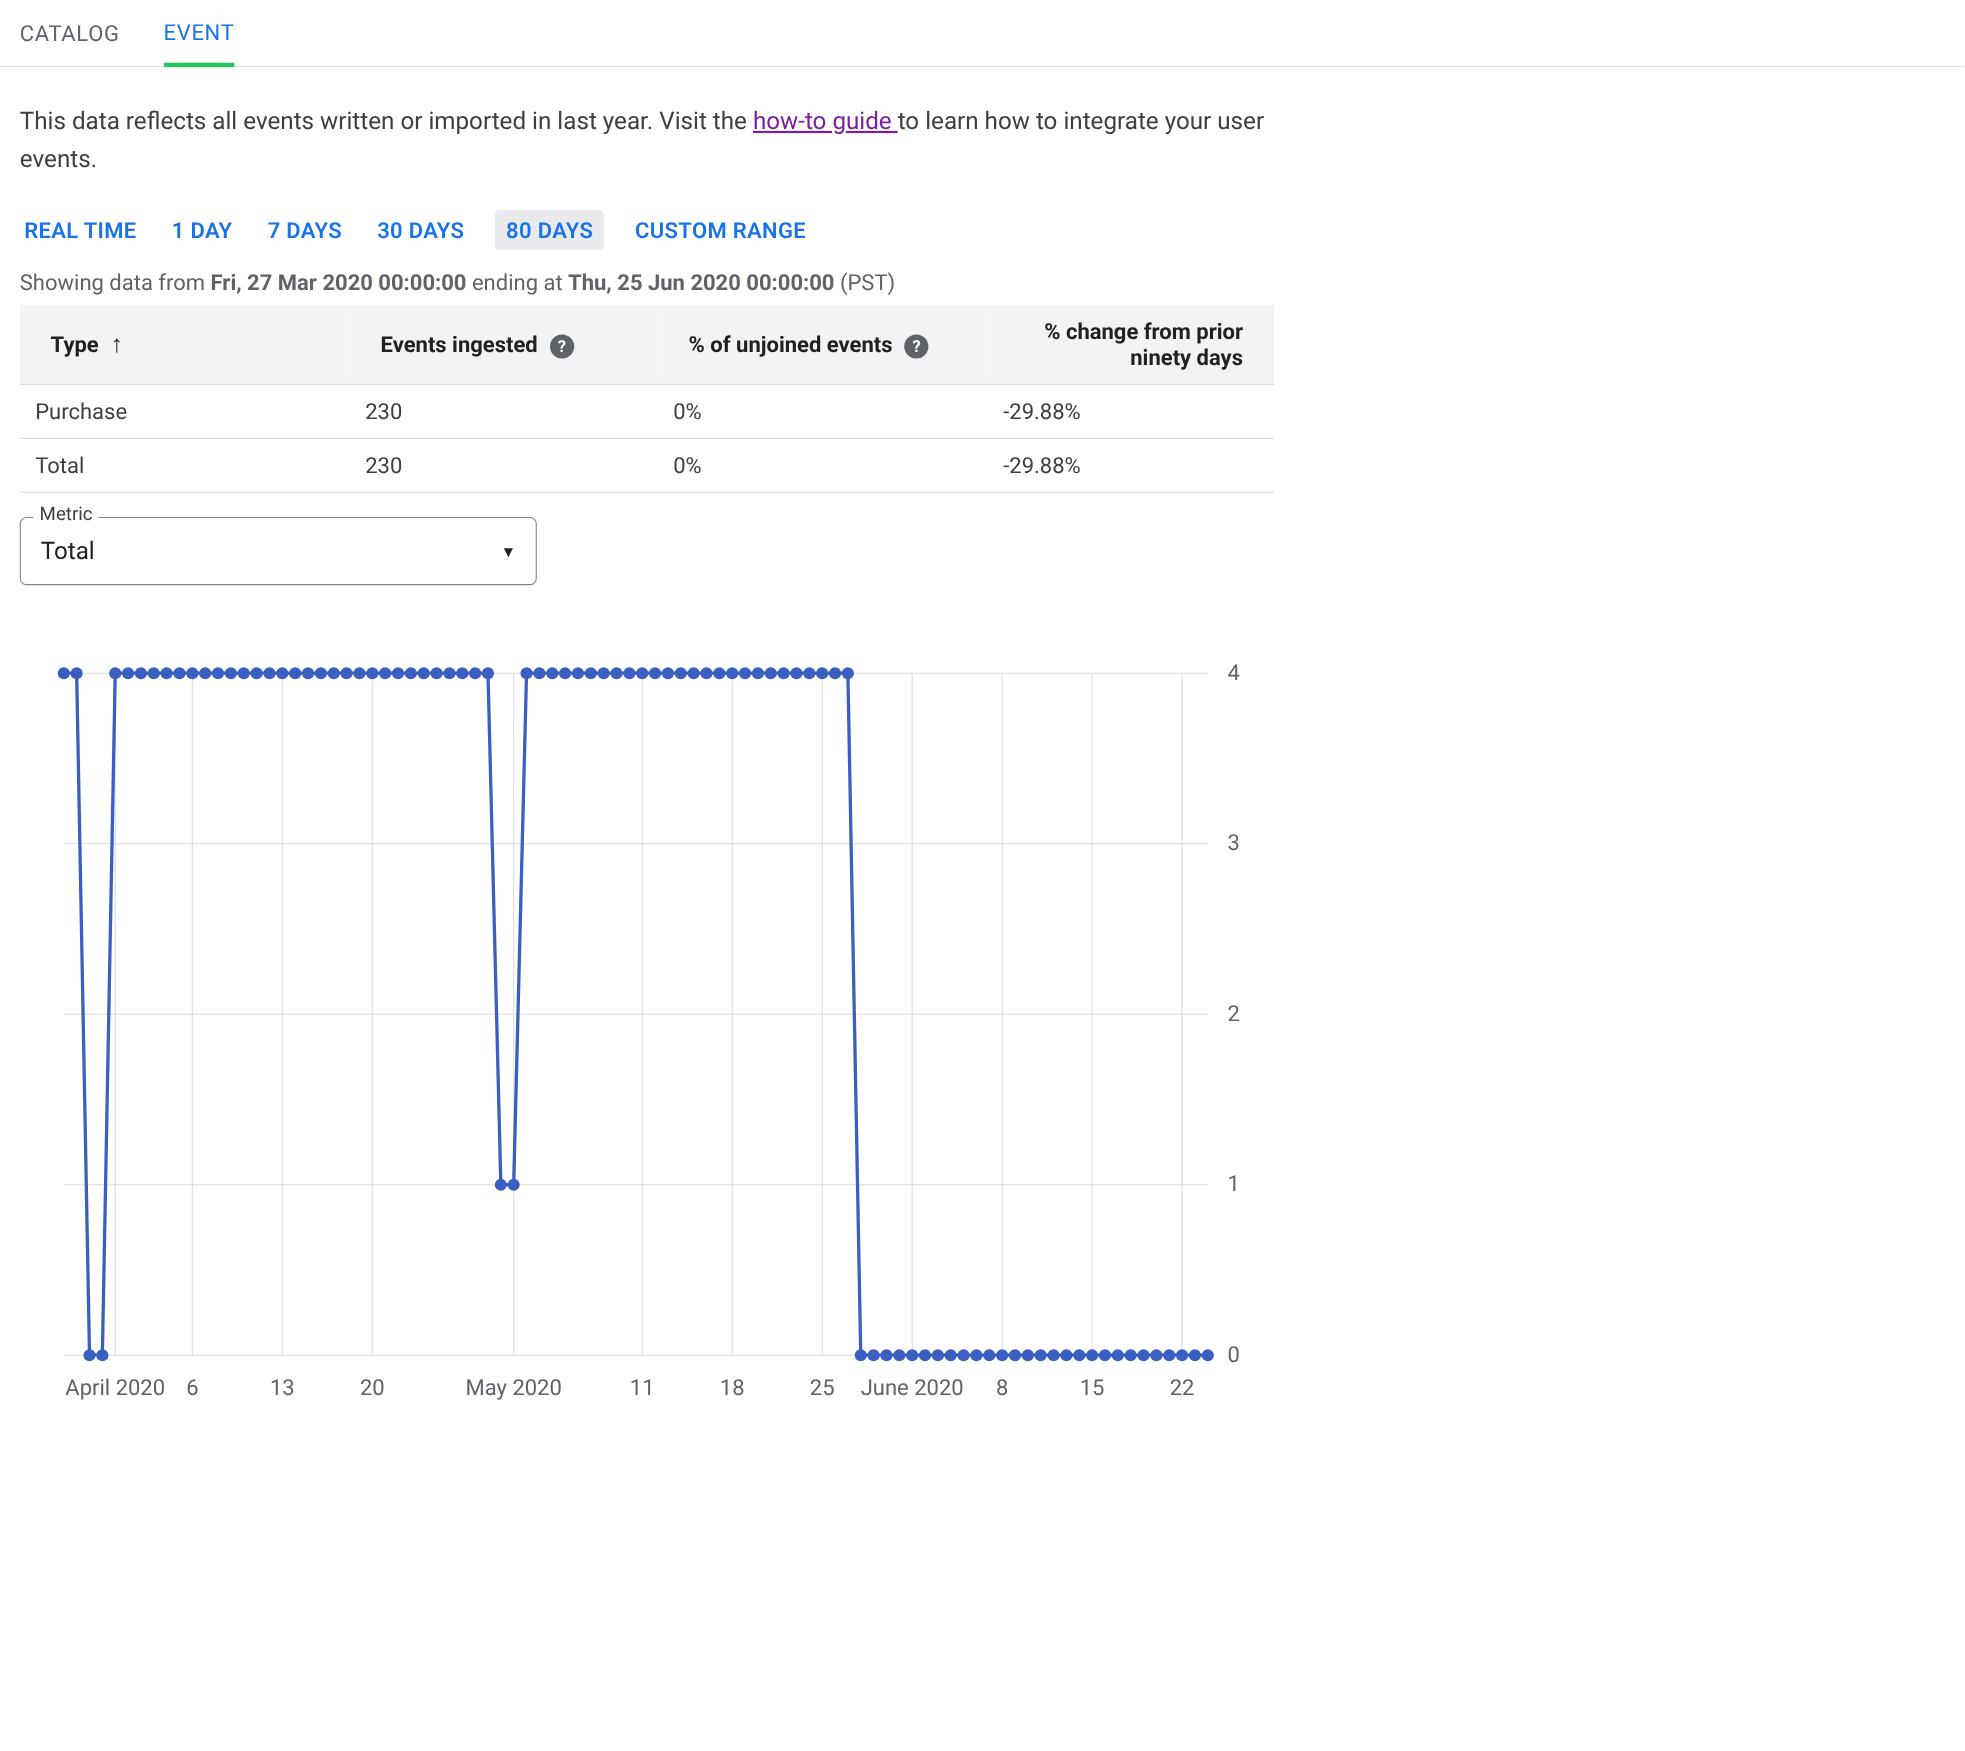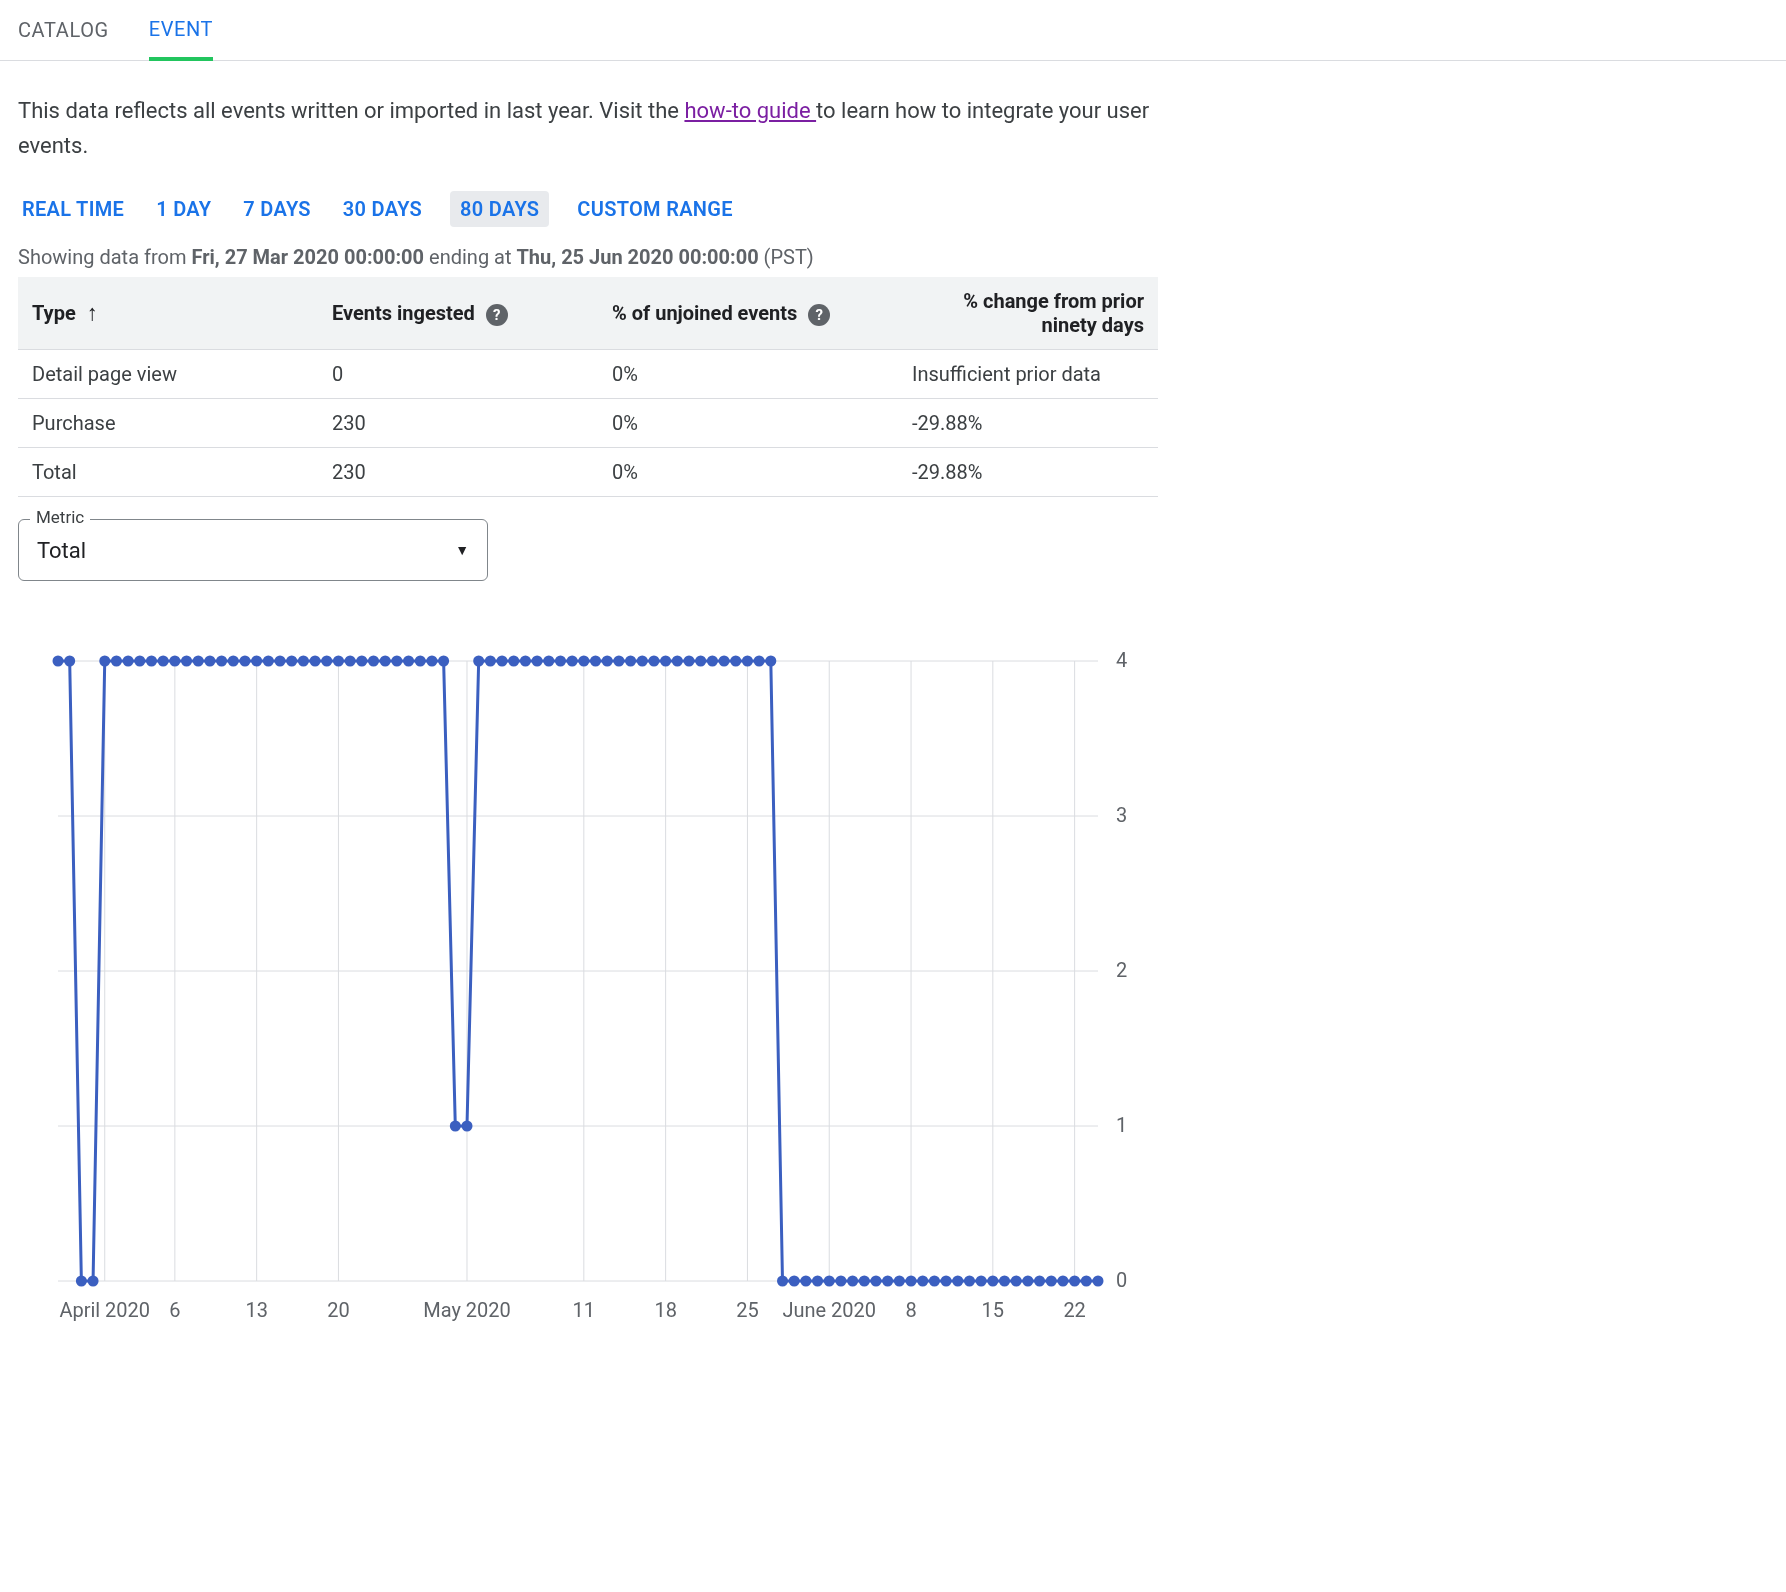--- a/index.html
+++ b/index.html
@@ -73,21 +73,21 @@
   
   table.data {
     width: 1140px;
     border-collapse: collapse;
     font-size: 20px;
   }
   table.data thead th {
     background: #f1f3f4;
     text-align: left;
     font-weight: 700;
-    padding: 12px 14px;
+    padding: 12px 28px;
     border-bottom: 1px solid #dadce0;
     color: #202124;
   }
   table.data thead th.right { text-align: right; }
   table.data tbody td {
     padding: 12px 14px;
     border-bottom: 1px solid #dadce0;
     color: #3c4043;
   }
   .help-icon {
@@ -172,26 +172,20 @@
           <th style="width:300px">
             <span>% of unjoined events</span>
             <span class="help-icon">?</span>
           </th>
           <th class="right">
             <span>% change from prior ninety days</span>
           </th>
         </tr>
       </thead>
       <tbody>
-        <tr>
-          <td>Detail page view</td>
-          <td>0</td>
-          <td>0%</td>
-          <td>Insufficient prior data</td>
-        </tr>
         <tr>
           <td>Purchase</td>
           <td>230</td>
           <td>0%</td>
           <td>-29.88%</td>
         </tr>
         <tr>
           <td>Total</td>
           <td>230</td>
           <td>0%</td>

